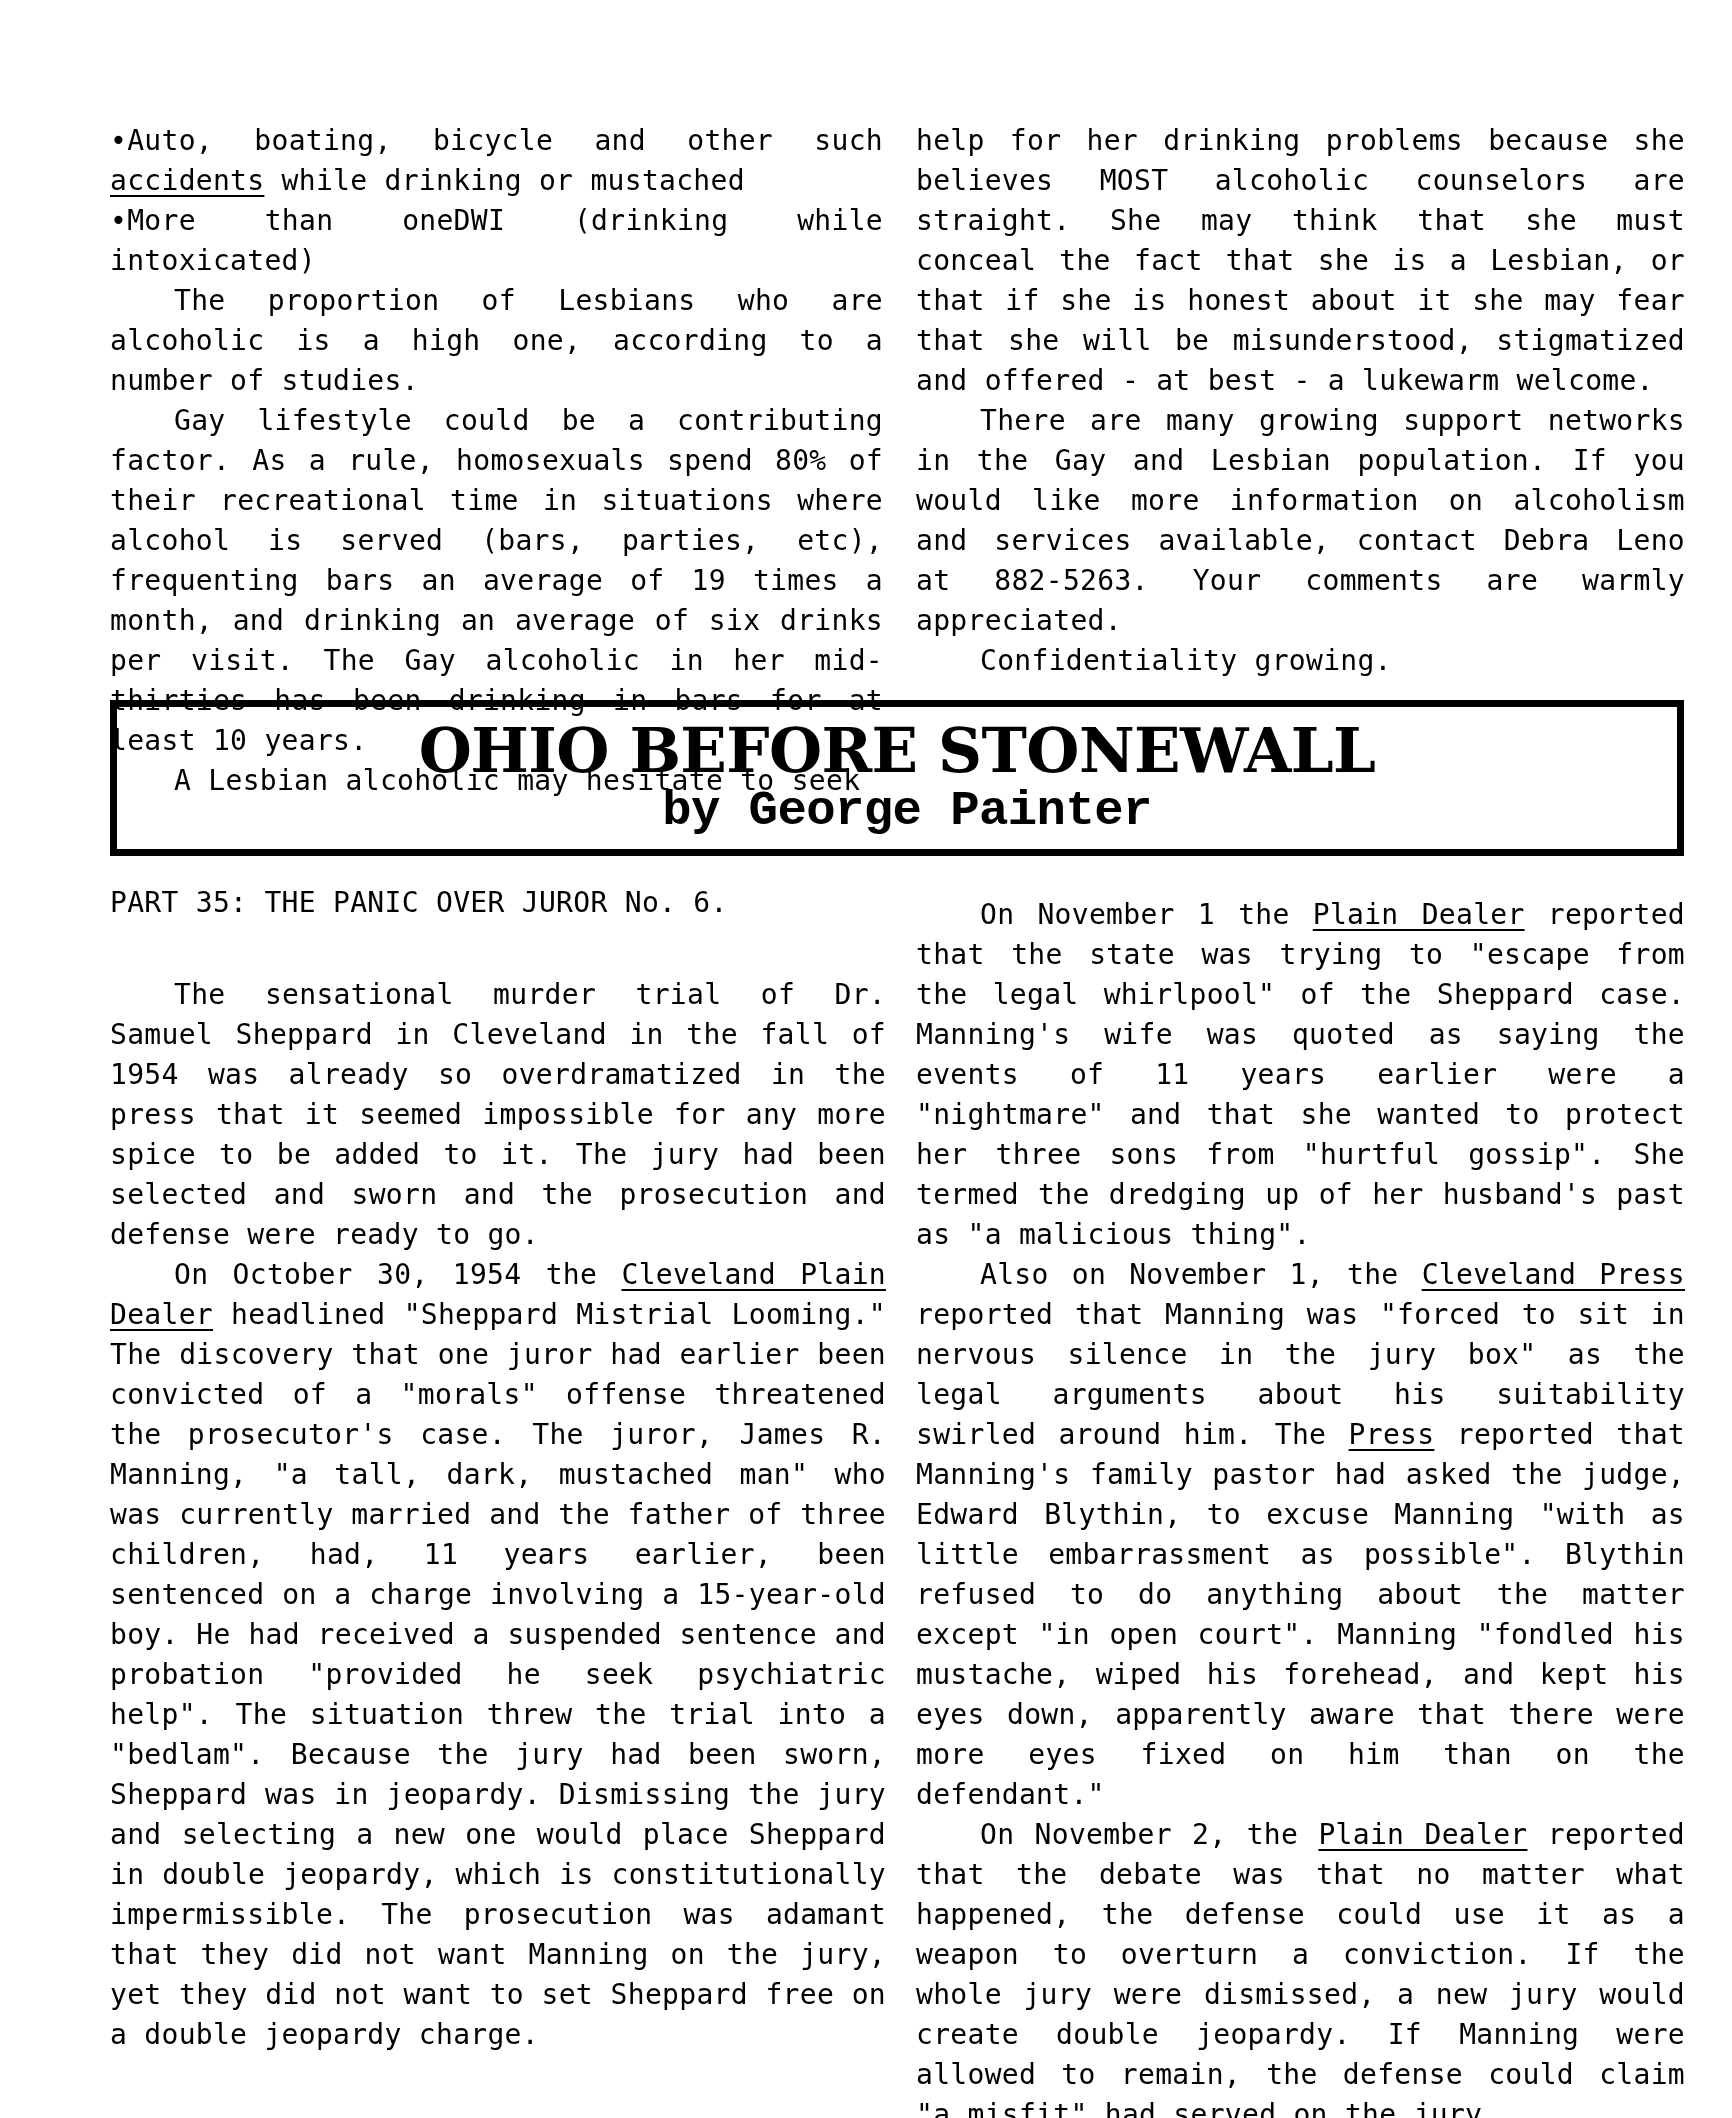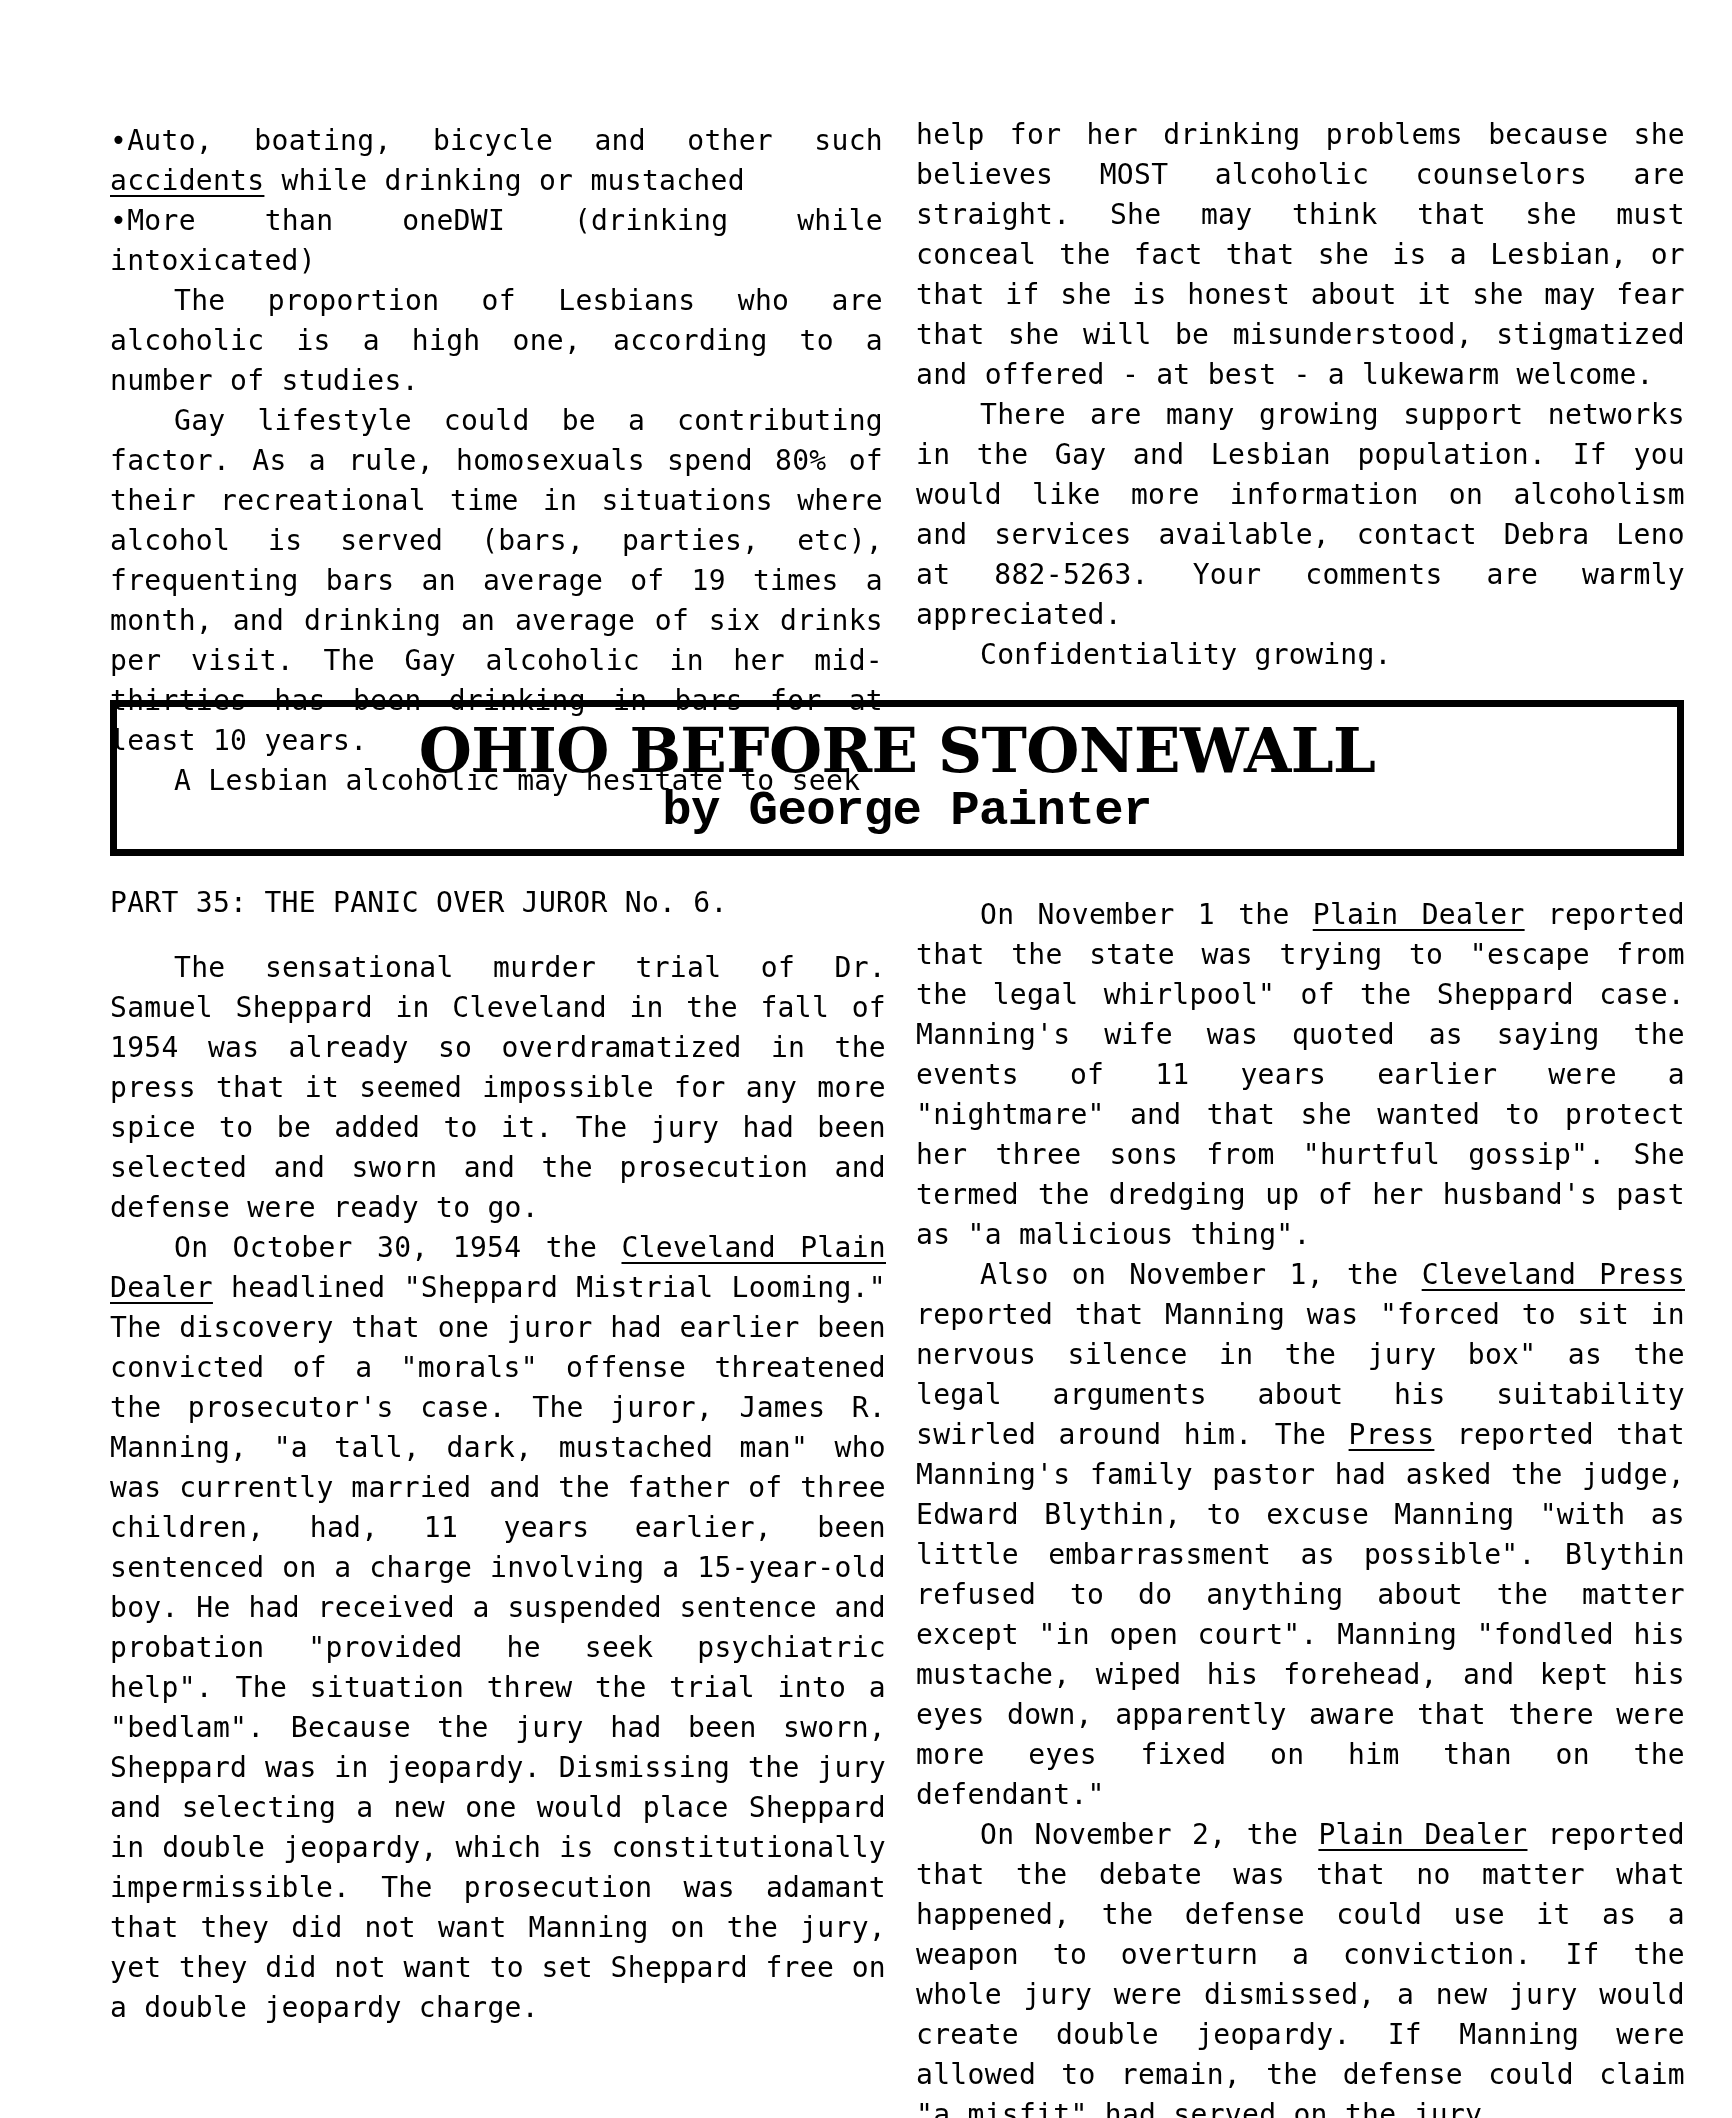--- a/index.html
+++ b/index.html
@@ -33,21 +33,21 @@
     .u {
       text-decoration: underline;
       text-decoration-thickness: 2.4px;
       text-underline-offset: 4.9px;
       margin-top: 24px;
     }
     .bullet::before {
       content: "\2022";
     }
     #top-left { left: 110px; top: 121px; width: 773px; }
-    #top-right { left: 916px; top: 115px; width: 769px; }
+    #top-right { left: 916px; top: 121px; width: 769px; }
     #bottom-left { left: 110px; top: 883px; width: 776px; }
     #bottom-right { left: 916px; top: 895px; width: 769px; }
 
     .header-box {
       position: absolute;
       left: 110px;
       top: 700px;
       width: 1560px;
       height: 142px;
       border: 7.3px solid #000000;
@@ -66,21 +66,21 @@
       font-weight: bold;
       font-size: 49px;
       line-height: 61px;
       letter-spacing: -0.6px;
       padding-left: 20px;
     }
     .part-heading {
       font-family: "DejaVu Sans Mono", "Liberation Mono", monospace;
       font-size: 28px;
       line-height: 40px;
-      margin-bottom: 25px;
+      margin-bottom: 52px;
       text-align: left;
     }
   </style>
 </head>
 <body>
 
 <div id="top-left" class="col">
   <p class="bullet"><span>Auto, boating, bicycle and other such </span><span class="u">accidents</span><span> while drinking or mustached</span></p>
   <p class="bullet"><span>More than oneDWI (drinking while intoxicated)</span></p>
   <p class="indent">The proportion of Lesbians who are alcoholic is a high one, according to a number of studies.</p>

